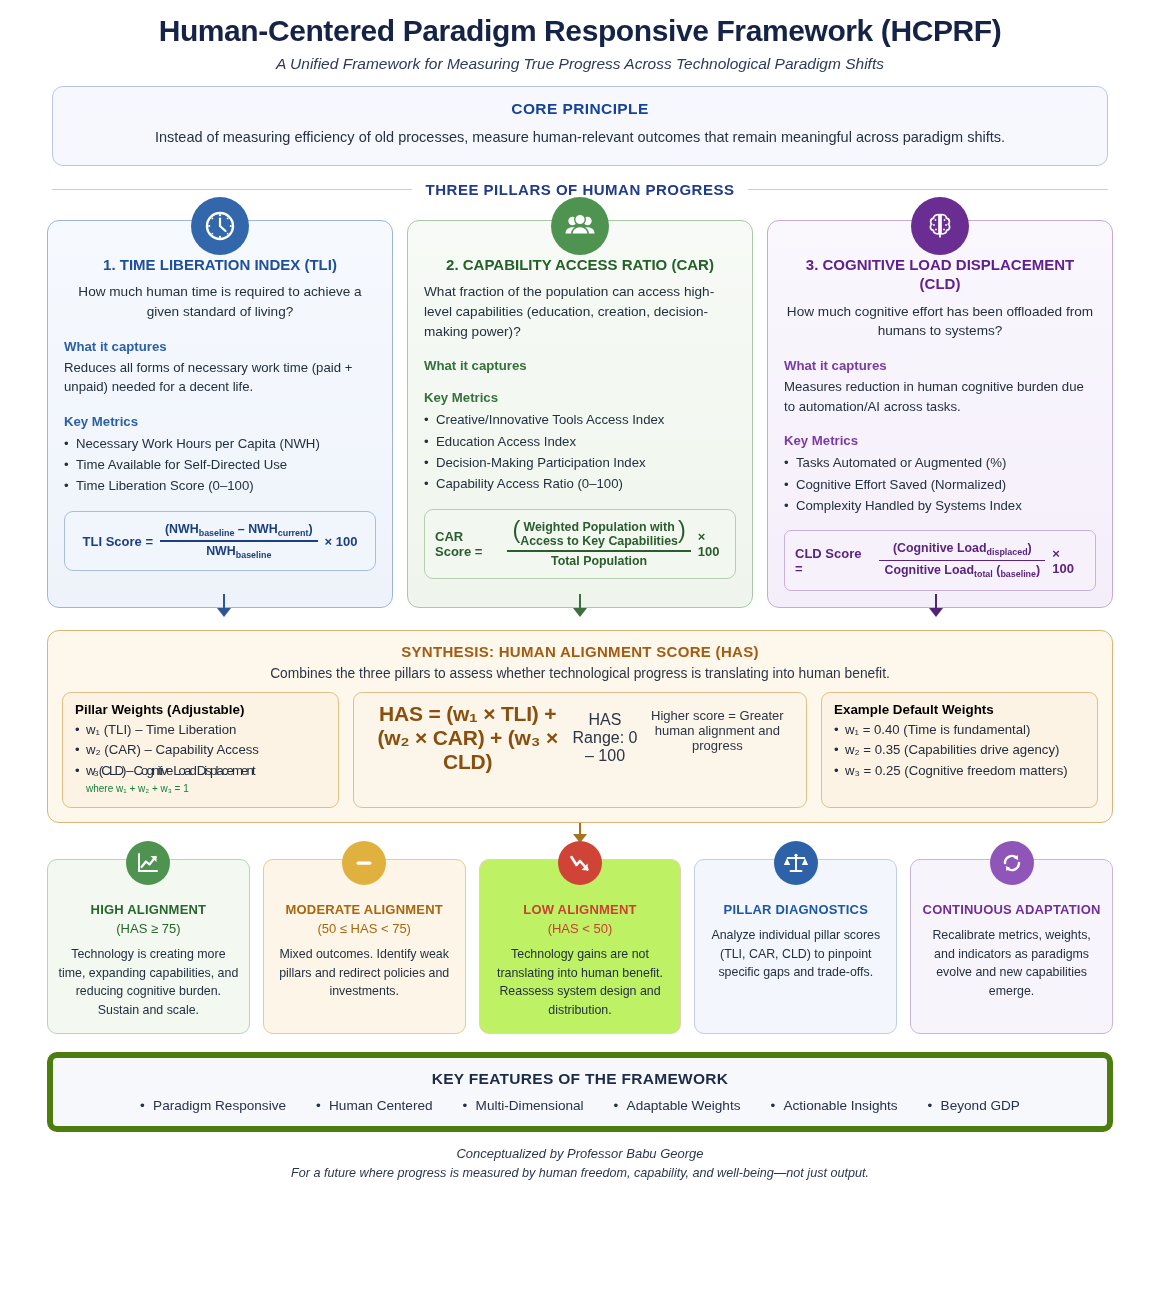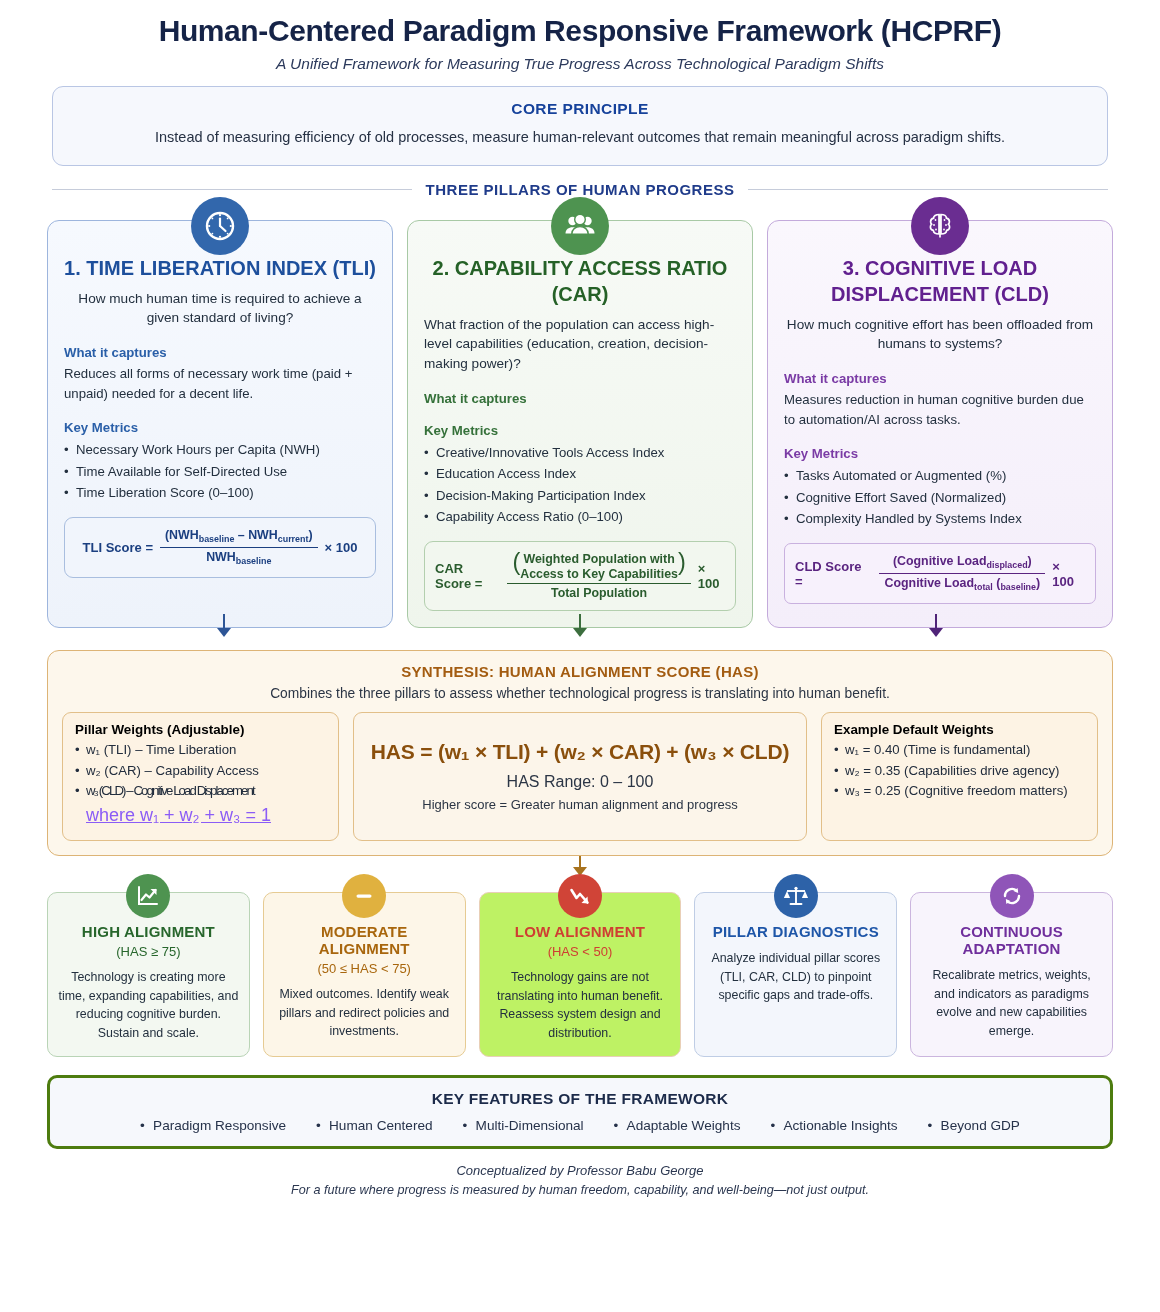--- a/index.html
+++ b/index.html
@@ -89,21 +89,21 @@
     width: 58px; height: 58px;
     border-radius: 50%;
     display: flex; align-items: center; justify-content: center;
   }
   .ic-blue { background: #3267ac; }
   .ic-green { background: #4e9350; }
   .ic-purple { background: #6a2d91; }
 
   .pillar h3 {
     text-align: center;
-    font-size: 20px;
+    font-size: 15px;
     font-weight: bold;
     line-height: 1.3;
     margin-bottom: 8px;
   }
   .blue h3 { color: #1d4f9c; }
   .green h3 { color: #256127; }
   .purple h3 { color: #61208f; }
 
   .pillar .question {
     text-align: center;
@@ -202,29 +202,29 @@
     margin-top: 6px;
   }
   .synth-cols { display: flex; gap: 14px; margin-top: 11px; align-items: stretch; }
   .sbox {
     border: 1px solid #e2bf89;
     border-radius: 9px;
     background: #fdf3e4;
     padding: 9px 12px 10px 12px;
   }
   .sbox.side { width: 277px; }
-  .sbox.mid { flex: 1; background: #fcf5ea; display: flex; flex-direction: column; justify-content: center; }
+  .sbox.mid { flex: 1; background: #fcf5ea; display: flex; flex-direction: row; justify-content: center; }
   .sbox h4 { color: #000000; font-size: 13.4px; font-weight: bold; margin-bottom: 3px; }
   .sbox ul { list-style: none; }
   .sbox ul li {
     font-size: 13.2px; line-height: 1.55; color: #222d3d;
     padding-left: 11px; position: relative;
   }
   .sbox ul li:before { content: "\2022"; position: absolute; left: 0; }
-  .sbox .note { font-size: 18px; color: #8b5cf6; padding-left: 11px; line-height: 1.55; text-decoration: underline; }
+  .sbox .note { font-size: 10px; color: #15803d; padding-left: 11px; line-height: 1.55; }
   .has-eq {
     text-align: center; font-size: 21px; font-weight: bold; color: #8a4f0c; letter-spacing: -0.2px;
   }
   .has-range { text-align: center; font-size: 16px; color: #2b3545; margin-top: 9px; }
   .has-note { text-align: center; font-size: 13px; color: #2b3545; margin-top: 6px; }
   .overlap { letter-spacing: -1.9px; }
 
   
   .interp { display: flex; gap: 13px; margin: 16px 7px 0 7px; }
   .icard {
@@ -234,38 +234,38 @@
     padding: 30px 10px 13px 10px;
     position: relative;
     text-align: center;
   }
   .icard .circ {
     position: absolute; top: -19px; left: 50%;
     transform: translateX(-50%);
     width: 44px; height: 44px; border-radius: 50%;
     display: flex; align-items: center; justify-content: center;
   }
-  .icard h5 { font-size: 15px; font-weight: bold; letter-spacing: 0.2px; }
+  .icard h5 { font-size: 13px; font-weight: bold; letter-spacing: 0.2px; margin-top: 12px; }
   .icard .range { font-size: 13px; margin-top: 4px; }
   .icard p { font-size: 12.4px; line-height: 1.52; color: #23303f; margin-top: 9px; }
   .c-green { border-color: #b9d4b6; background: #f3f8f1; }
   .c-green h5, .c-green .range { color: #27662c; }
   .c-amber { border-color: #e6cb93; background: #fdf6e8; }
   .c-amber h5, .c-amber .range { color: #a8660d; }
   .c-red { border-color: #e9cfb7; background: #bef264; }
   .c-red h5, .c-red .range { color: #cf3e32; }
   .c-blue2 { border-color: #bfcde5; background: #f3f6fc; }
   .c-blue2 h5 { color: #1e56a8; }
   .c-purple2 { border-color: #cbb5de; background: #f8f4fc; }
   .c-purple2 h5 { color: #6f2e9c; }
 
   
   .kf {
     margin: 18px 7px 0 7px;
-    border: 3px solid #4d7c0f;
+    border: 6px solid #4d7c0f;
     border-radius: 10px;
     background: #f6f8fc;
     padding: 12px 14px 13px 14px;
   }
   .kf-title {
     text-align: center; font-weight: bold; font-size: 15.5px;
     color: #1c2b4a; letter-spacing: 0.3px;
   }
   .kf-list {
     display: flex; justify-content: center; gap: 30px; margin-top: 10px;

